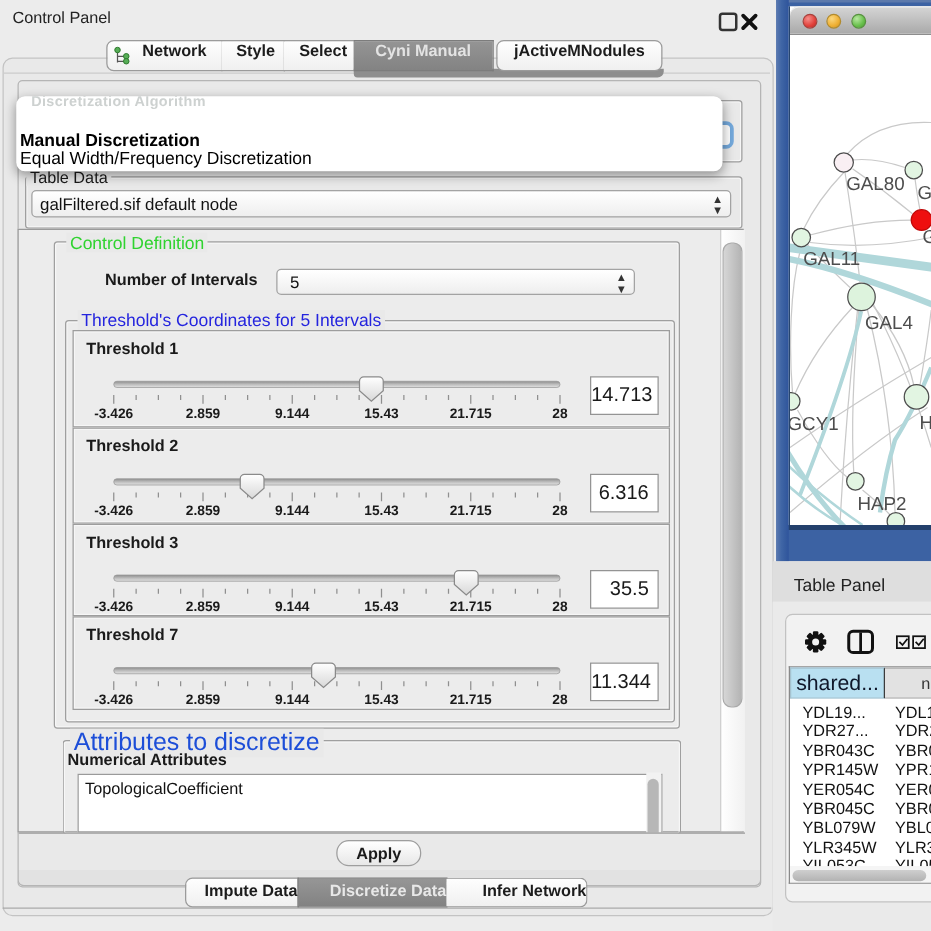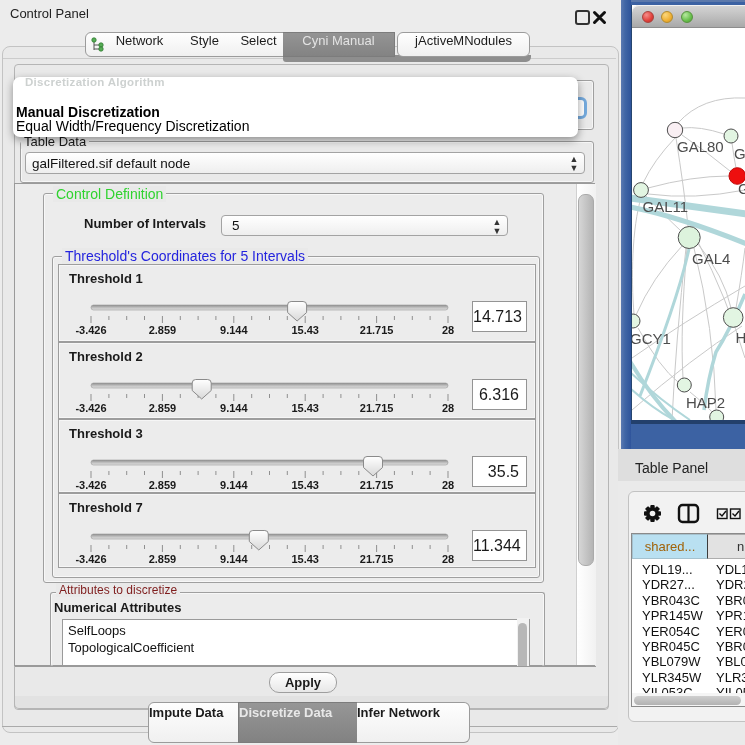--- a/index.html
+++ b/index.html
@@ -7,31 +7,31 @@
 
 #lwin{left:0;top:0;width:621px;height:745px;background:#ececec}
 #title{left:10px;top:6px;font-size:13px;color:#222}
 #flt{left:575px;top:10px;width:11px;height:11px;border:2px solid #333;border-radius:3px}
 
 
 #content{left:2px;top:46px;width:615px;height:685px;background:#e9e9e9;border:1px solid #c3c3c3;border-radius:8px}
 #tabline{left:3px;top:58px;width:613px;height:1px;background:#cccccc}
 
 .tab{top:32px;height:25px;background:linear-gradient(#fefefe,#f0f0f0);border:1px solid #9b9b9b;
- font-size:13px;font-weight:400;color:#1c1c1c;text-align:center;line-height:16px;box-sizing:border-box}
+ font-size:13px;font-weight:700;color:#1c1c1c;text-align:center;line-height:16px;box-sizing:border-box}
 .tabsel{background:linear-gradient(#949494,#838383);color:#e3e3e3;border-color:#7c7c7c}
 #tb1{left:85px;width:93px;border-radius:6px 0 0 6px}
 #tb2{left:177px;width:51px;border-left:none;text-indent:5px}
 #tb3{left:227px;width:57px;border-left:none;text-indent:7px}
 #tb4{left:283px;width:112px;border-left:none}
 #tabshadow{left:283px;top:55px;width:248px;height:7px;background:#8e8e8e;border-radius:0 0 5px 3px}
 #tb5{left:397px;width:133px;border-radius:6px}
 
-.btab{top:702px;height:41px;background:linear-gradient(#fefefe,#f0f0f0);border:1px solid #9b9b9b;
- font-size:13px;font-weight:600;color:#1c1c1c;text-align:left;line-height:19px;box-sizing:border-box}
+.btab{top:702px;height:24px;background:linear-gradient(#fefefe,#f0f0f0);border:1px solid #9b9b9b;
+ font-size:13px;font-weight:600;color:#1c1c1c;text-align:right;line-height:19px;box-sizing:border-box}
 #bt1{left:148px;width:91px;border-radius:6px 0 0 6px}
 #bt2{left:238px;width:120px;background:linear-gradient(#969696,#828282);color:#e8e8e8;border-color:#7c7c7c}
 #bt3{left:357px;width:113px;border-radius:0 6px 6px 0;border-left:none}
 
 #cyni{left:14px;top:64px;width:593px;height:644px;background:#e9e9e9;border:1px solid #b5b5b5;border-radius:4px}
 #cynib{left:14px;top:696px;width:593px;height:12px;background:#e2e2e2;border:1px solid #b5b5b5;border-top:none;border-radius:0 0 5px 5px}
 
 .group{border:1px solid #9f9f9f;border-radius:3px;box-shadow:inset 0 0 0 1px rgba(255,255,255,.6)}
 .glabel{font-size:13px;background:#e9e9e9;padding:0 3px}
 #g_alg{left:20px;top:80px;width:572px;height:48px}
@@ -55,21 +55,21 @@
 #combo_noi{left:221px;top:215px;width:287px;height:21px;line-height:20px;padding-left:10px;box-sizing:border-box}
 #g_thr{left:52px;top:256px;width:486px;height:320px}
 #l_thr{left:62px;top:248px;color:#2424de;font-size:14px}
 
 .tpanel{left:58px;width:476px;background:#ececec;border:1px solid #9d9d9d;box-shadow:inset 0 0 0 1px rgba(255,255,255,.55)}
 .ttitle{position:absolute;left:10px;top:6px;font-size:13px;font-weight:bold}
 .tval{position:absolute;left:413px;top:36px;width:46px;height:29px;background:#fff;border:1px solid #949494;
  font-size:16px;text-align:right;line-height:29px;padding-right:7px;box-sizing:content-box}
 
 #g_att{left:50px;top:592px;width:493px;height:74px;border-bottom:none}
-#l_att{left:56px;top:583px;color:#7f1d1d;font-size:12px}
+#l_att{left:56px;top:583px;color:#1d4ed8;font-size:20px}
 #l_num{left:54px;top:600px;font-size:13px;font-weight:bold}
 #alist{left:62px;top:619px;width:468px;height:47px;background:#fff;border:1px solid #9a9a9a;font-size:13px;color:#111;overflow:hidden;padding-top:2px;box-sizing:border-box}
 #alist div{padding:0 0 0 5px;line-height:17px}
 #alsb{left:517px;top:618px;width:12px;height:48px;background:#f2f2f2}
 #alth{left:518px;top:623px;width:9px;height:43px;background:#b7b7b7;border-radius:5px 5px 0 0}
 
 #sep1{left:15px;top:666px;width:581px;height:1px;background:#9a9a9a}
 #apply{left:269px;top:672px;width:66px;height:19px;background:linear-gradient(#ffffff,#e7e7e7);
  border:1px solid #9e9e9e;border-radius:10px;text-align:center;font-size:13px;font-weight:600;line-height:19px}
 #bline{left:2px;top:726px;width:615px;height:1px;background:#aaaaaa}
@@ -92,21 +92,21 @@
 #tly{left:661px;background:radial-gradient(circle at 35% 30%,#fad77e,#efaf32 60%,#c98f1f);border:1px solid #b28b2e}
 #tlg{left:680.5px;background:radial-gradient(circle at 35% 30%,#b7e8a0,#67bf4b 60%,#4d9c36);border:1px solid #57923f}
 #nshadow{left:631px;top:420px;width:114px;height:4px;background:#23406c}
 
 #tpbar{left:618px;top:449px;width:127px;height:32px;background:#dedede;border-bottom:1px solid #c6c6c6}
 #tptxt{left:635px;top:460px;font-size:14px;color:#222}
 #tparea{left:618px;top:481px;width:127px;height:264px;background:#eaeaea}
 #tcard{left:628px;top:491px;width:130px;height:229px;background:#f2f2f2;border:1px solid #c2c2c2;border-radius:6px}
 #tblbox{left:631px;top:533px;width:114px;height:174px;border:1px solid #8a8a8a;border-right:none;box-sizing:border-box;background:#f5f5f5}
 #thead1{left:632px;top:534px;width:76px;height:25px;background:#b9e0f1;border:1px solid #a5c2cf;border-right:1px solid #3c3c3c;box-sizing:border-box;
- font-size:13px;color:#a16207;text-align:center;line-height:24px}
+ font-size:17px;color:#0f172a;text-align:center;line-height:24px}
 #thead2{left:708px;top:534px;width:37px;height:25px;background:#e2e2e2;border-top:1px solid #adadad;border-bottom:1px solid #adadad;
  font-size:13px;color:#333;line-height:23px;padding-left:29px;box-sizing:border-box}
 #tbody{left:632px;top:559px;width:113px;height:134px;background:#fff;font-size:13px;color:#111;overflow:hidden}
 .trow{position:absolute;left:0;width:113px;height:16px;line-height:16px}
 .c2{position:absolute;left:84px}
 #hsb{left:632px;top:693px;width:113px;height:13px;background:#f5f5f5}
 #hsth{left:634px;top:696px;width:107px;height:9px;background:linear-gradient(#cfcfcf,#b2b2b2);border-radius:5px}
 </style></head><body>
 
 <div class="abs" id="lwin"></div>
@@ -334,21 +334,20 @@
    <path d="M 190.3 40 a3.5 3.5 0 0 1 3.5 -3.5 h 12 a3.5 3.5 0 0 1 3.5 3.5 v 7.5 l -9.5 8.5 l -9.5 -8.5 z" fill="url(#th3)" stroke="#8a8a8a" stroke-width="1"></path>
   </svg>
   <div class="tval">11.344</div>
  </div>
   </div>
 
 <div class="abs group" id="g_att"></div>
 <div class="abs glabel" id="l_att">Attributes to discretize</div>
 <div class="abs" id="l_num">Numerical Attributes</div>
 <div class="abs" id="alist">
-    <div>SelfLoops</div>
     <div>TopologicalCoefficient</div>
   </div>
 <div class="abs" id="alsb"></div>
 <div class="abs" id="alth"></div>
 
 <div class="abs" id="sep1"></div>
 <div class="abs" id="apply">Apply</div>
 <div class="abs" id="bline"></div>
 <div class="abs btab" id="bt1">Impute Data</div>
 <div class="abs btab" id="bt2">Discretize Data</div>

